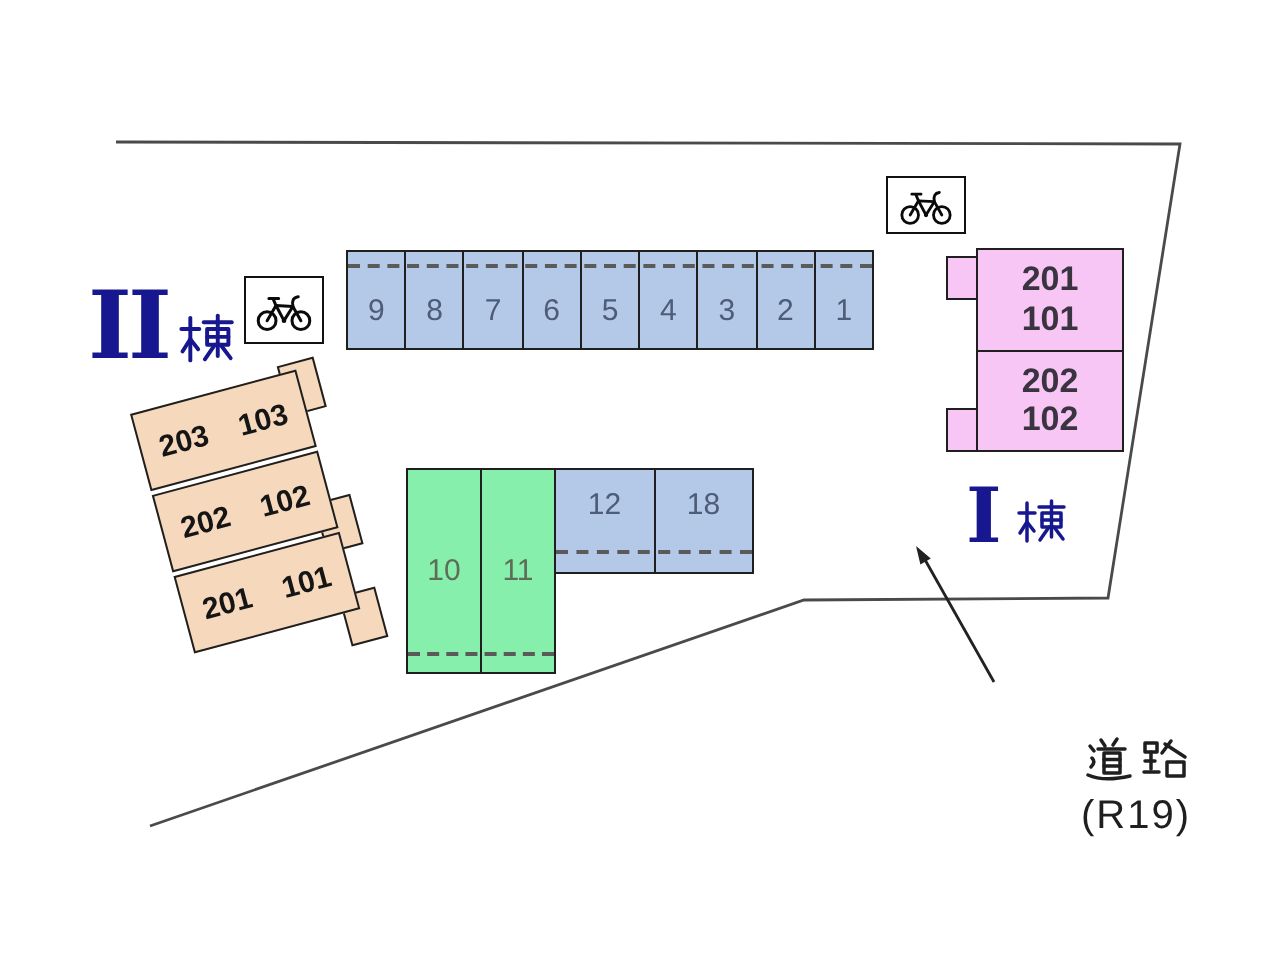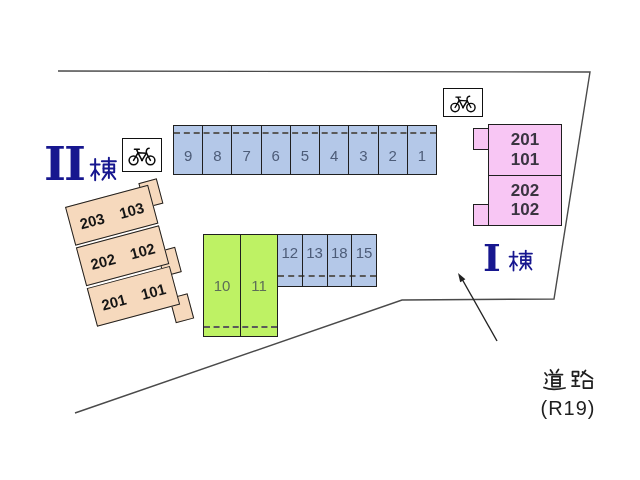--- a/index.html
+++ b/index.html
@@ -20,21 +20,21 @@
   .dash{position:absolute;left:0;right:0;border-top:2px dashed #5a5a5a;pointer-events:none;}
 
   .row-top{left:173px;top:125px;width:264px;height:50px;background:#b4c8e8;}
   .row-top .cell{padding-top:10px;}
   .row-top .dash{top:6px;}
 
   .row-mid{left:277px;top:234px;width:100px;height:53px;background:#b4c8e8;}
   .row-mid .cell{padding-bottom:16px;}
   .row-mid .dash{bottom:9px;}
 
-  .row-green{left:203px;top:234px;width:75px;height:103px;background:#bef264;}
+  .row-green{left:203px;top:234px;width:75px;height:103px;background:#86efac;}
   .row-green .cell{color:#5d6e57;}
   .row-green .dash{bottom:8px;}
 
   
   .bikebox{position:absolute;background:#fff;border:1.5px solid #111;box-sizing:border-box;
            display:flex;align-items:center;justify-content:center;}
   .bike1{left:122px;top:138px;width:40px;height:34px;}
   .bike2{left:443px;top:88px;width:40px;height:29px;}
 
   
@@ -129,27 +129,21 @@
         <span>11</span>
       </div>
   </div>
 
   <div class="prow row-mid">
     <div class="dash"></div>
     <div class="cell">
         <span>12</span>
       </div>
     <div class="cell">
-        <span>13</span>
-      </div>
-    <div class="cell">
         <span>18</span>
-      </div>
-    <div class="cell">
-        <span>15</span>
       </div>
   </div>
 
   <div class="bikebox bike1">
     <svg width="32" height="24" viewBox="0 0 72 48">
       <g fill="none" stroke="#0a0a0a" stroke-width="3.4" stroke-linecap="round" stroke-linejoin="round">
         <circle cx="17" cy="36" r="10"></circle>
           <circle cx="55" cy="36" r="10"></circle>
         <path d="M17 36 L27 19 L46 20 L55 36"></path>
         <path d="M27 19 L36 36 L46 20"></path>

